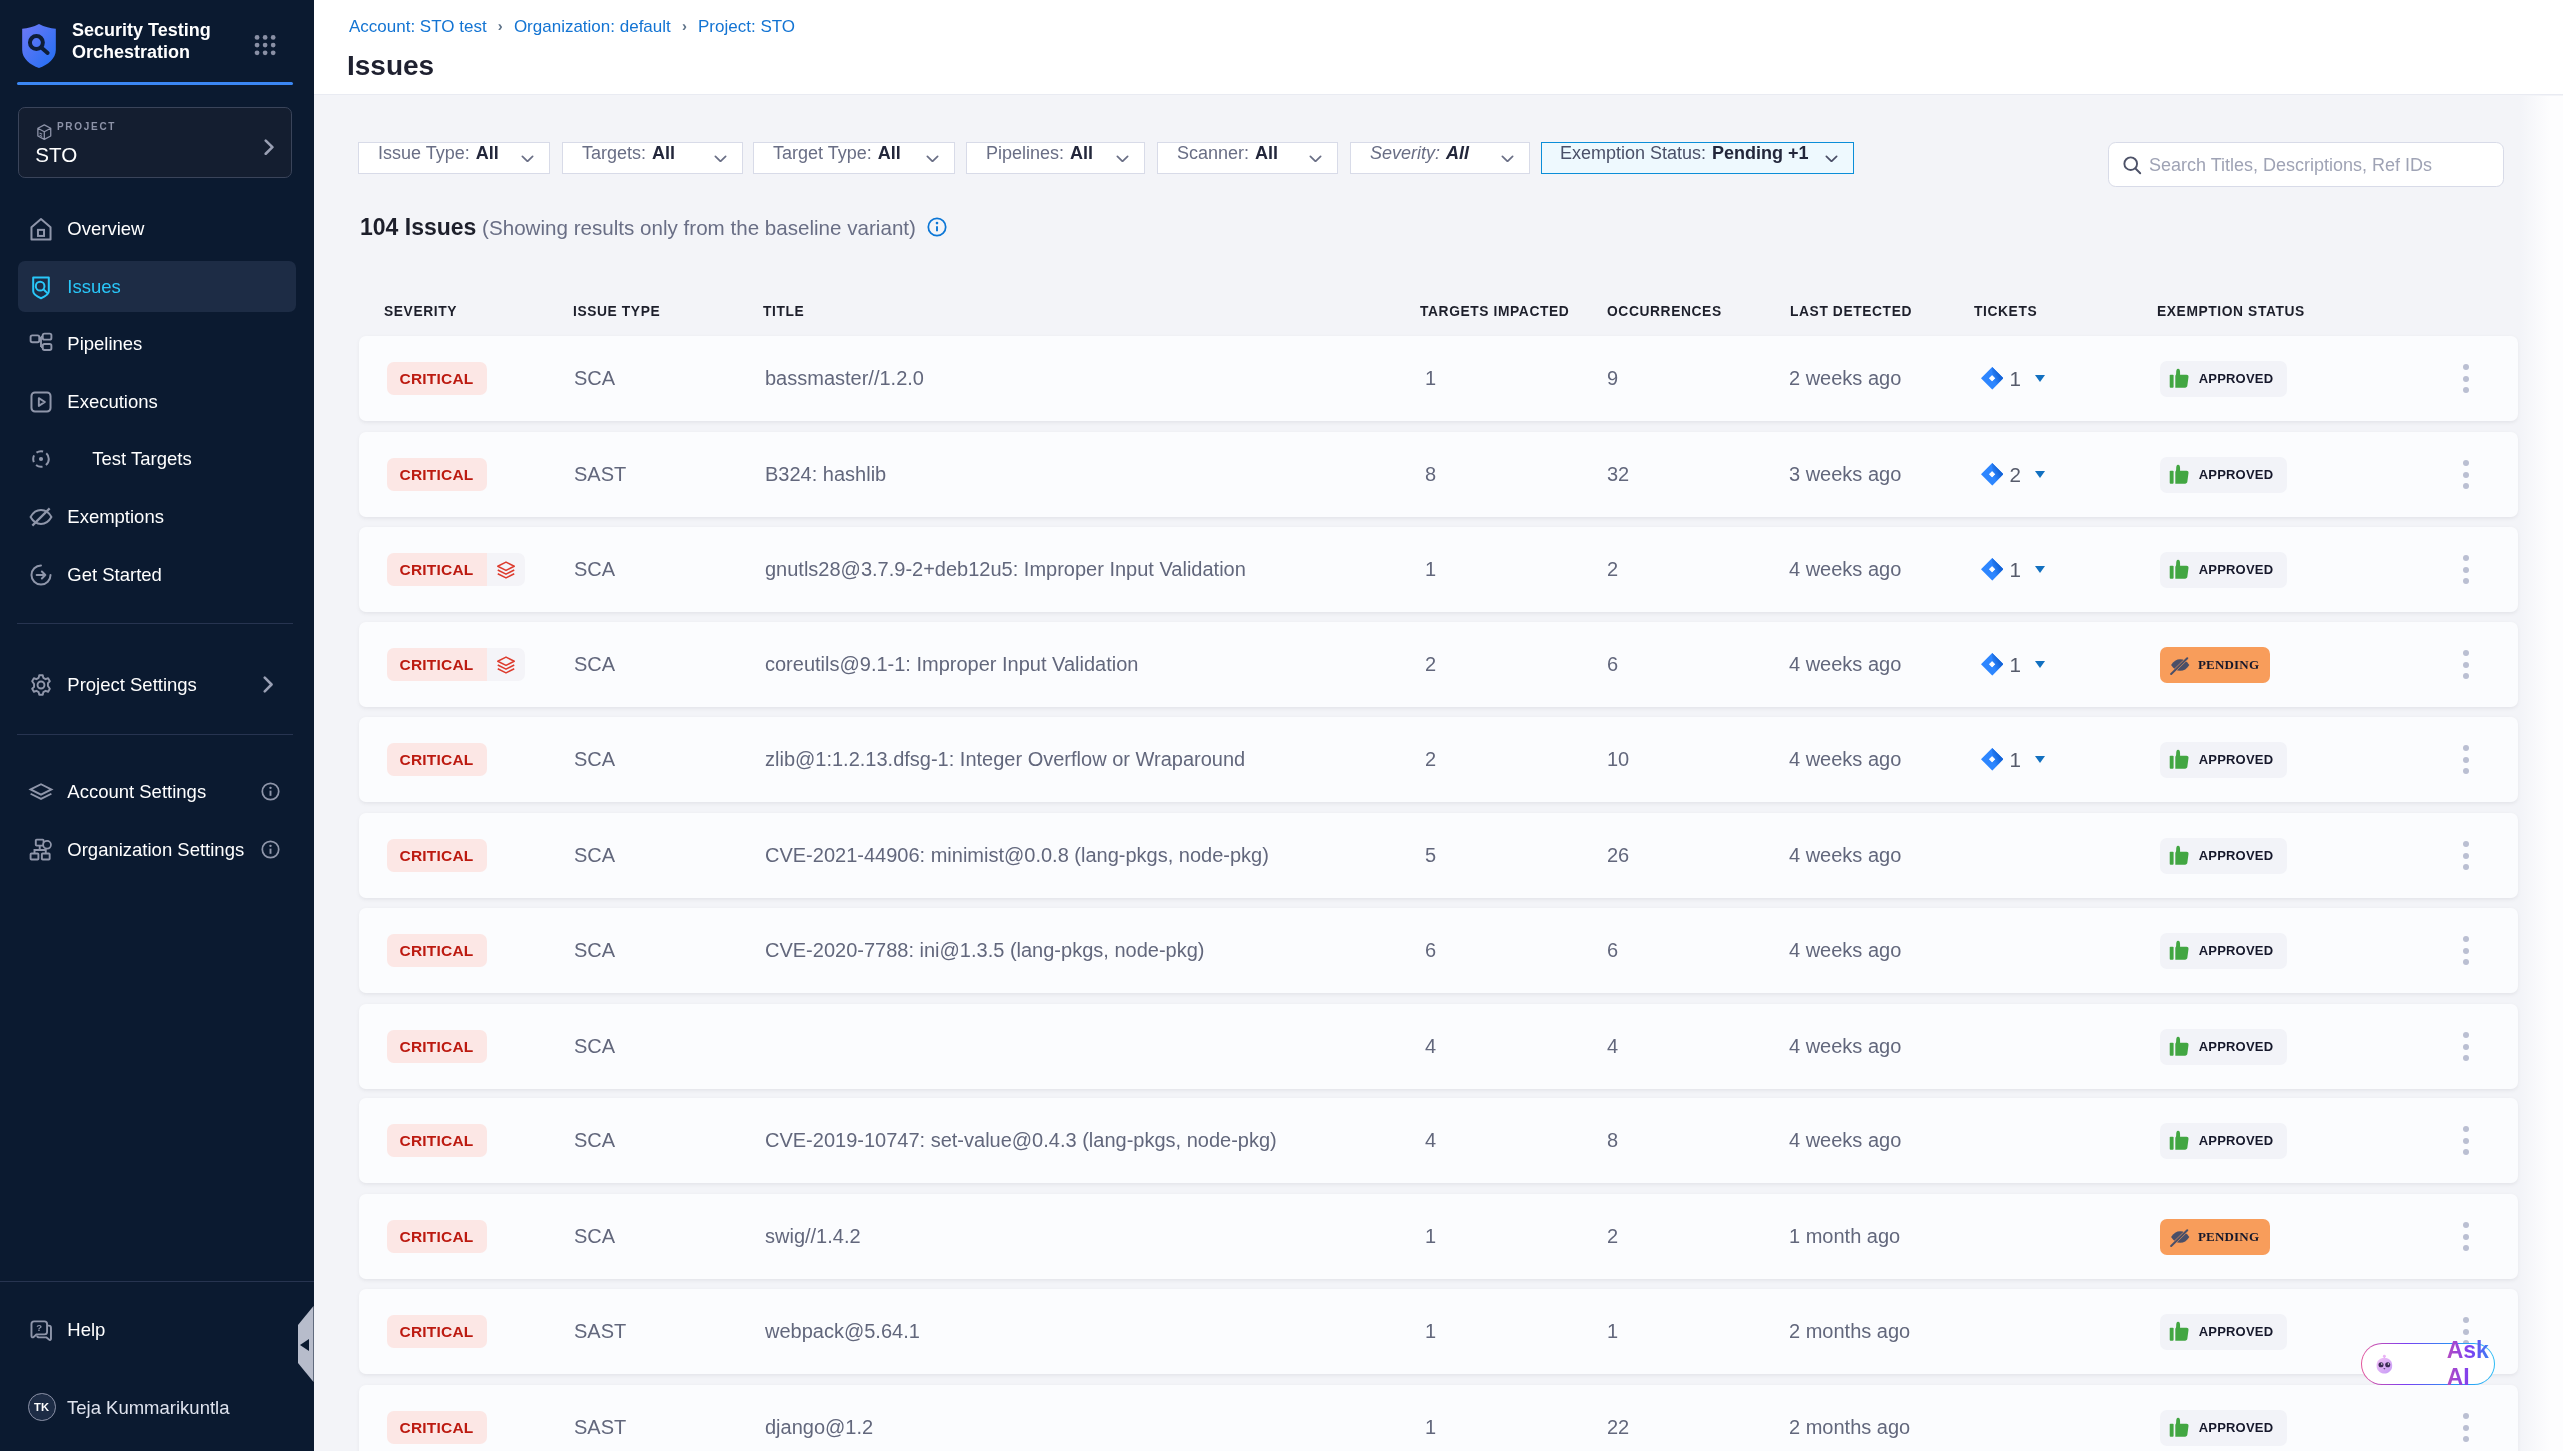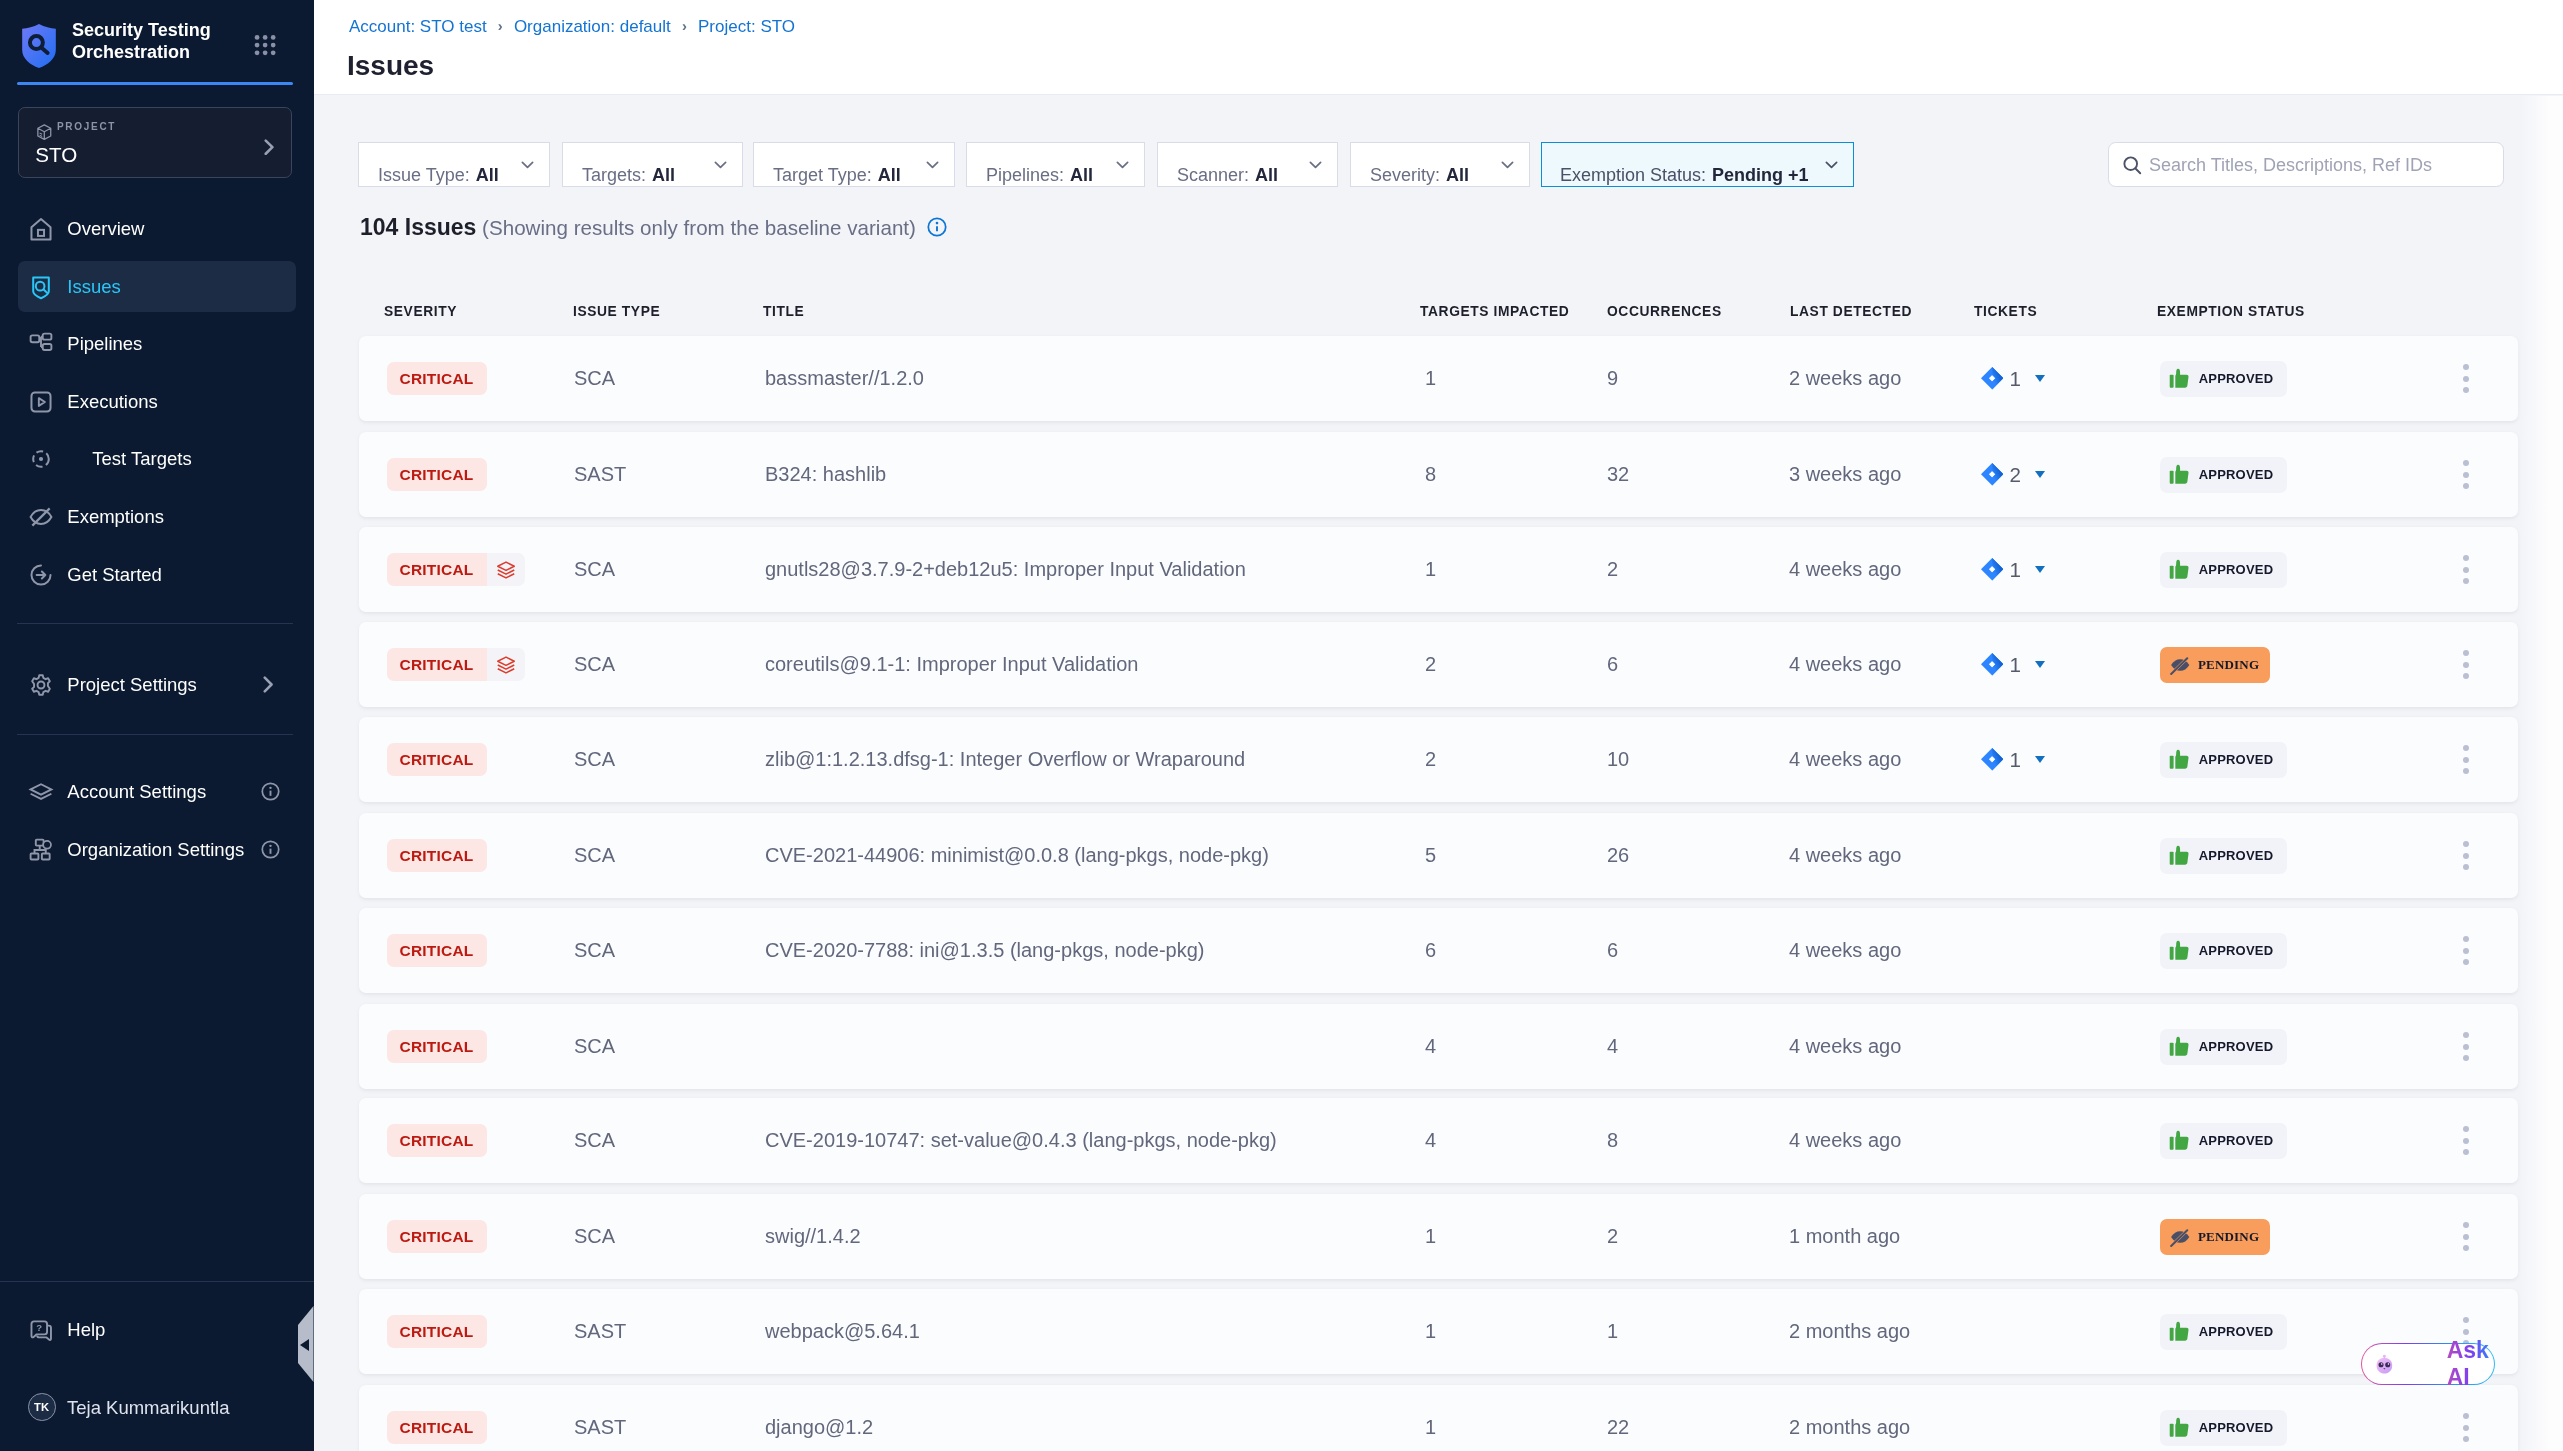--- a/index.html
+++ b/index.html
@@ -30,21 +30,21 @@
 #collapse { position:absolute; left:298px; top:1306px; width:15.5px; height:76px; background:#b7bccb; clip-path:polygon(100% 0, 100% 100%, 0 calc(100% - 19px), 0 19px); }
 #collapse:after { content:""; position:absolute; left:1.7px; top:33px; width:0; height:0; border-right:9.5px solid #0b1a30; border-top:6px solid transparent; border-bottom:6px solid transparent; }
 
 
 #header { position:absolute; left:314px; top:0; width:2249px; height:95px; background:#ffffff; border-bottom:0.9px solid #e9ebf2; }
 #crumbs { position:absolute; left:349px; top:17px; font-size:17px; color:#1374d3; }
 #crumbs .sep { color:#5f7389; font-weight:700; font-size:14.6px; padding:0 11.2px; position:relative; top:-0.9px; }
 #pagetitle { position:absolute; left:347px; top:50px; font-size:28px; font-weight:700; color:#1f2130; }
 
 
-.pill { position:absolute; top:142px; height:45px; background:#fff; border:0.9px solid #d8dbe8; border-radius:0; display:flex; align-items:flex-end; font-size:18px; color:#696e85; white-space:nowrap; padding-left:19px; }
+.pill { position:absolute; top:142px; height:32px; background:#fff; border:0.9px solid #d8dbe8; border-radius:0; display:flex; align-items:flex-start; font-size:18px; color:#696e85; white-space:nowrap; padding-left:19px; }
 .pill b { color:#23273b; font-weight:700; margin-left:6px; }
 .pill .pchev { position:absolute; right:14.6px; top:50%; margin-top:-3.4px; }
 .pill.hl { background:#eef9fe; border:1.7px solid #0b8ed8; padding-left:18px; color:#4a5068; }
 #search { position:absolute; left:2108px; top:142px; width:396px; height:45px; background:#fff; border:0.9px solid #d8dbe8; border-radius:7.7px; }
 #search .ph { position:absolute; left:40px; top:12px; font-size:18px; color:#9fa3b5; }
 
 
 #countline { position:absolute; left:360px; top:214px; font-size:20.6px; color:#696e85; }
 #countline b { color:#1d1f2b; font-weight:700; font-size:23px; }
 
@@ -245,21 +245,21 @@
     </svg></div>
 <div class="pill" style="left:753px; width:202px;">Target Type:<b>All</b><svg class="pchev" width="13" height="7.7" viewBox="0 0 15 9">
       <path d="M1.5 1.5 L7.5 7.5 L13.5 1.5" fill="none" stroke="#696e85" stroke-width="2" stroke-linecap="round" stroke-linejoin="round"></path>
     </svg></div>
 <div class="pill" style="left:966px; width:179px;">Pipelines:<b>All</b><svg class="pchev" width="13" height="7.7" viewBox="0 0 15 9">
       <path d="M1.5 1.5 L7.5 7.5 L13.5 1.5" fill="none" stroke="#696e85" stroke-width="2" stroke-linecap="round" stroke-linejoin="round"></path>
     </svg></div>
 <div class="pill" style="left:1157px; width:181px;">Scanner:<b>All</b><svg class="pchev" width="13" height="7.7" viewBox="0 0 15 9">
       <path d="M1.5 1.5 L7.5 7.5 L13.5 1.5" fill="none" stroke="#696e85" stroke-width="2" stroke-linecap="round" stroke-linejoin="round"></path>
     </svg></div>
-<div class="pill" style="left:1350px; width:180px;">Severity:<b>All</b><svg class="pchev" width="13" height="7.7" viewBox="0 0 15 9">
+<div class="pill" style="left:1350px; width:180px;font-style:italic;">Severity:<b>All</b><svg class="pchev" width="13" height="7.7" viewBox="0 0 15 9">
       <path d="M1.5 1.5 L7.5 7.5 L13.5 1.5" fill="none" stroke="#696e85" stroke-width="2" stroke-linecap="round" stroke-linejoin="round"></path>
     </svg></div>
 <div class="pill hl" style="left:1541px; width:313px;">Exemption Status:<b>Pending +1</b><svg class="pchev" width="13" height="7.7" viewBox="0 0 15 9">
       <path d="M1.5 1.5 L7.5 7.5 L13.5 1.5" fill="none" stroke="#4a4e66" stroke-width="2" stroke-linecap="round" stroke-linejoin="round"></path>
     </svg></div>
 <div id="search">
   <svg style="position:absolute;left:13px;top:12px;" width="20.6" height="20.6" viewBox="0 0 26 26">
       <circle cx="11" cy="11" r="8" fill="none" stroke="#4d5268" stroke-width="2.4"></circle>
       <line x1="17" y1="17" x2="23" y2="23" stroke="#4d5268" stroke-width="2.4" stroke-linecap="round"></line>
     </svg>

